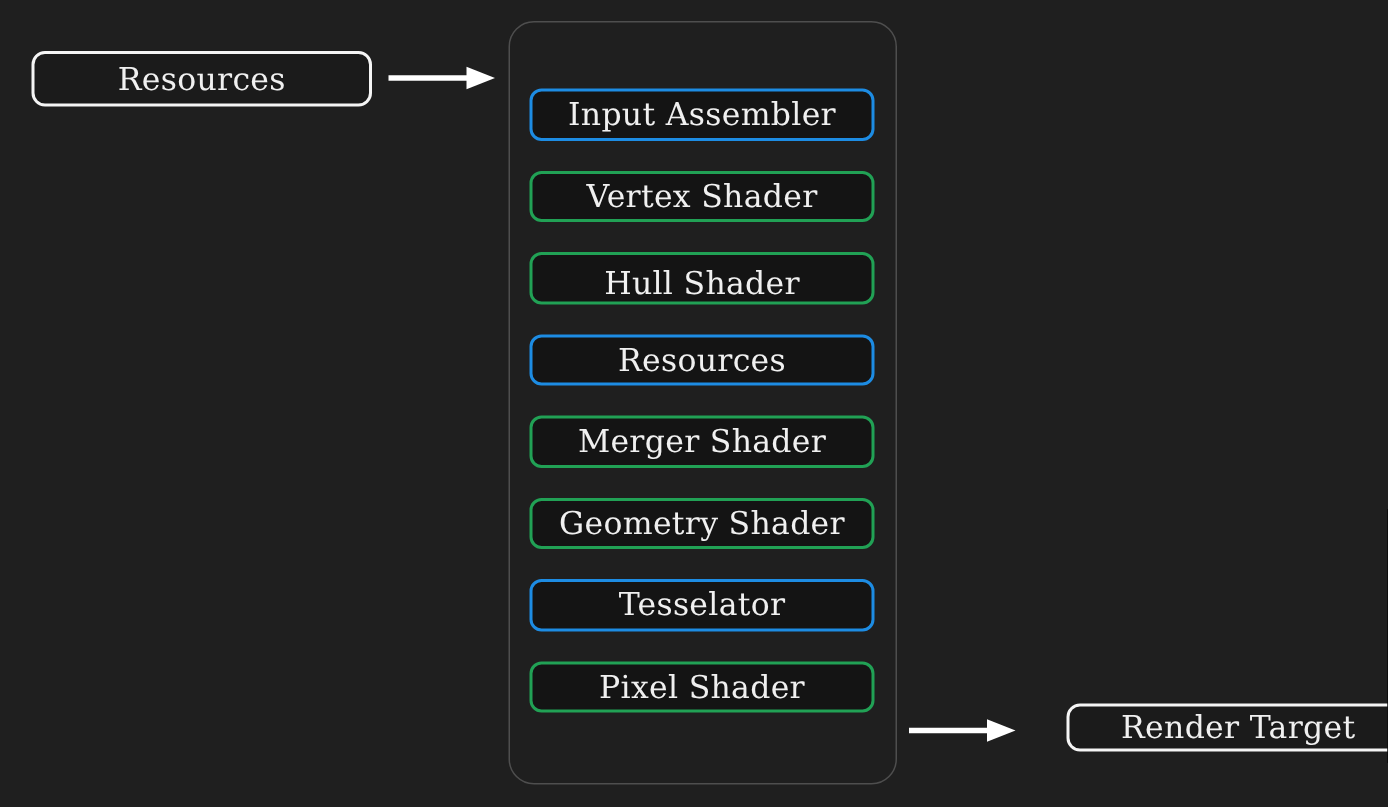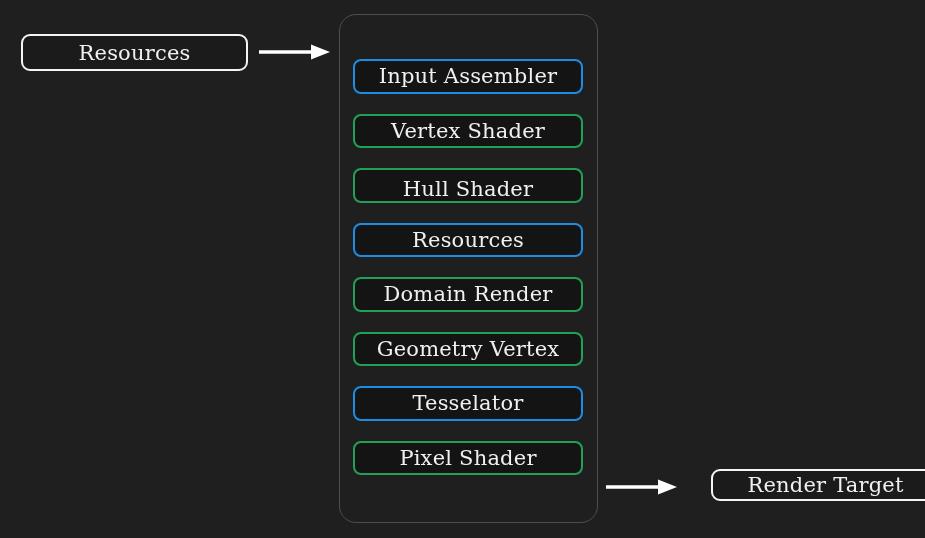--- a/index.html
+++ b/index.html
@@ -97,24 +97,24 @@
         <div class="stage-box" style="border-color: rgb(33, 161, 85);">
       <span>Vertex Shader</span>
     </div>
         <div class="stage-box" style="border-color: rgb(33, 161, 85); align-items: flex-end;">
       <span>Hull Shader</span>
     </div>
         <div class="stage-box" style="border-color: rgb(29, 140, 227);">
       <span>Resources</span>
     </div>
         <div class="stage-box" style="border-color: rgb(33, 161, 85);">
-      <span>Domain Render</span>
+      <span>Merger Shader</span>
     </div>
         <div class="stage-box" style="border-color: rgb(33, 161, 85);">
-      <span>Geometry Vertex</span>
+      <span>Geometry Shader</span>
     </div>
         <div class="stage-box" style="border-color: rgb(29, 140, 227);">
       <span>Tesselator</span>
     </div>
         <div class="stage-box" style="border-color: rgb(33, 161, 85);">
       <span>Pixel Shader</span>
     </div>
       </div>
   </div>
 

